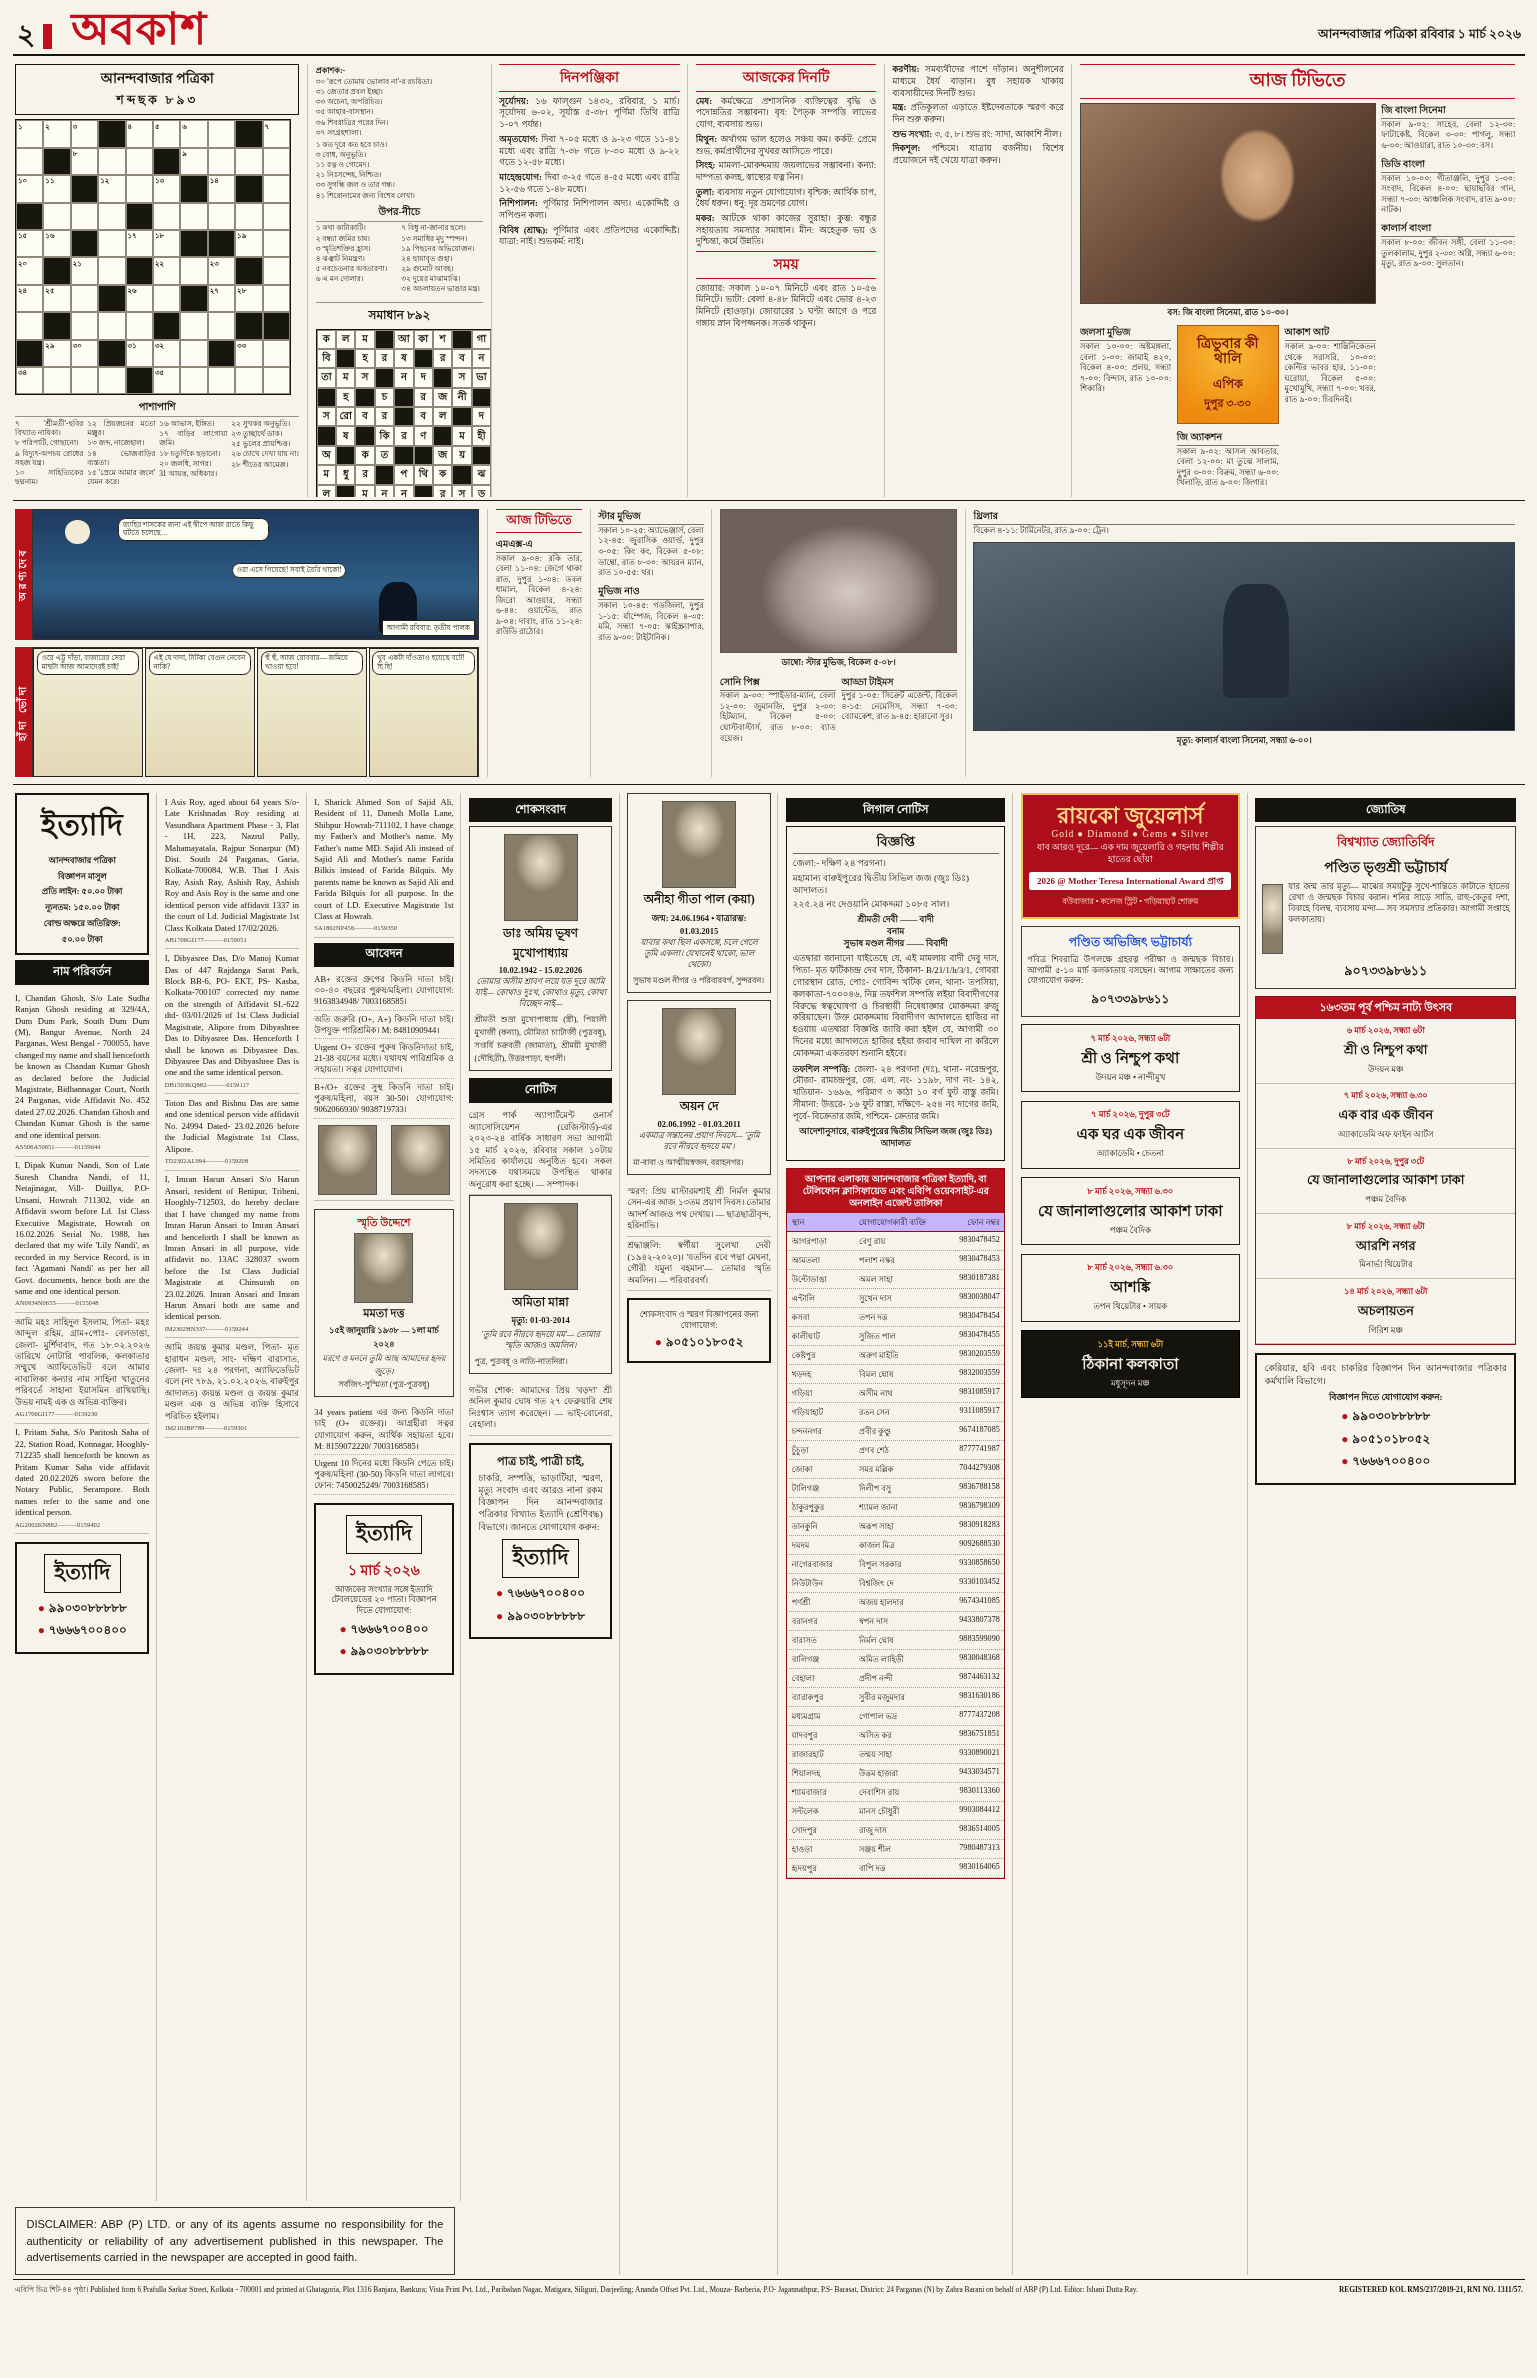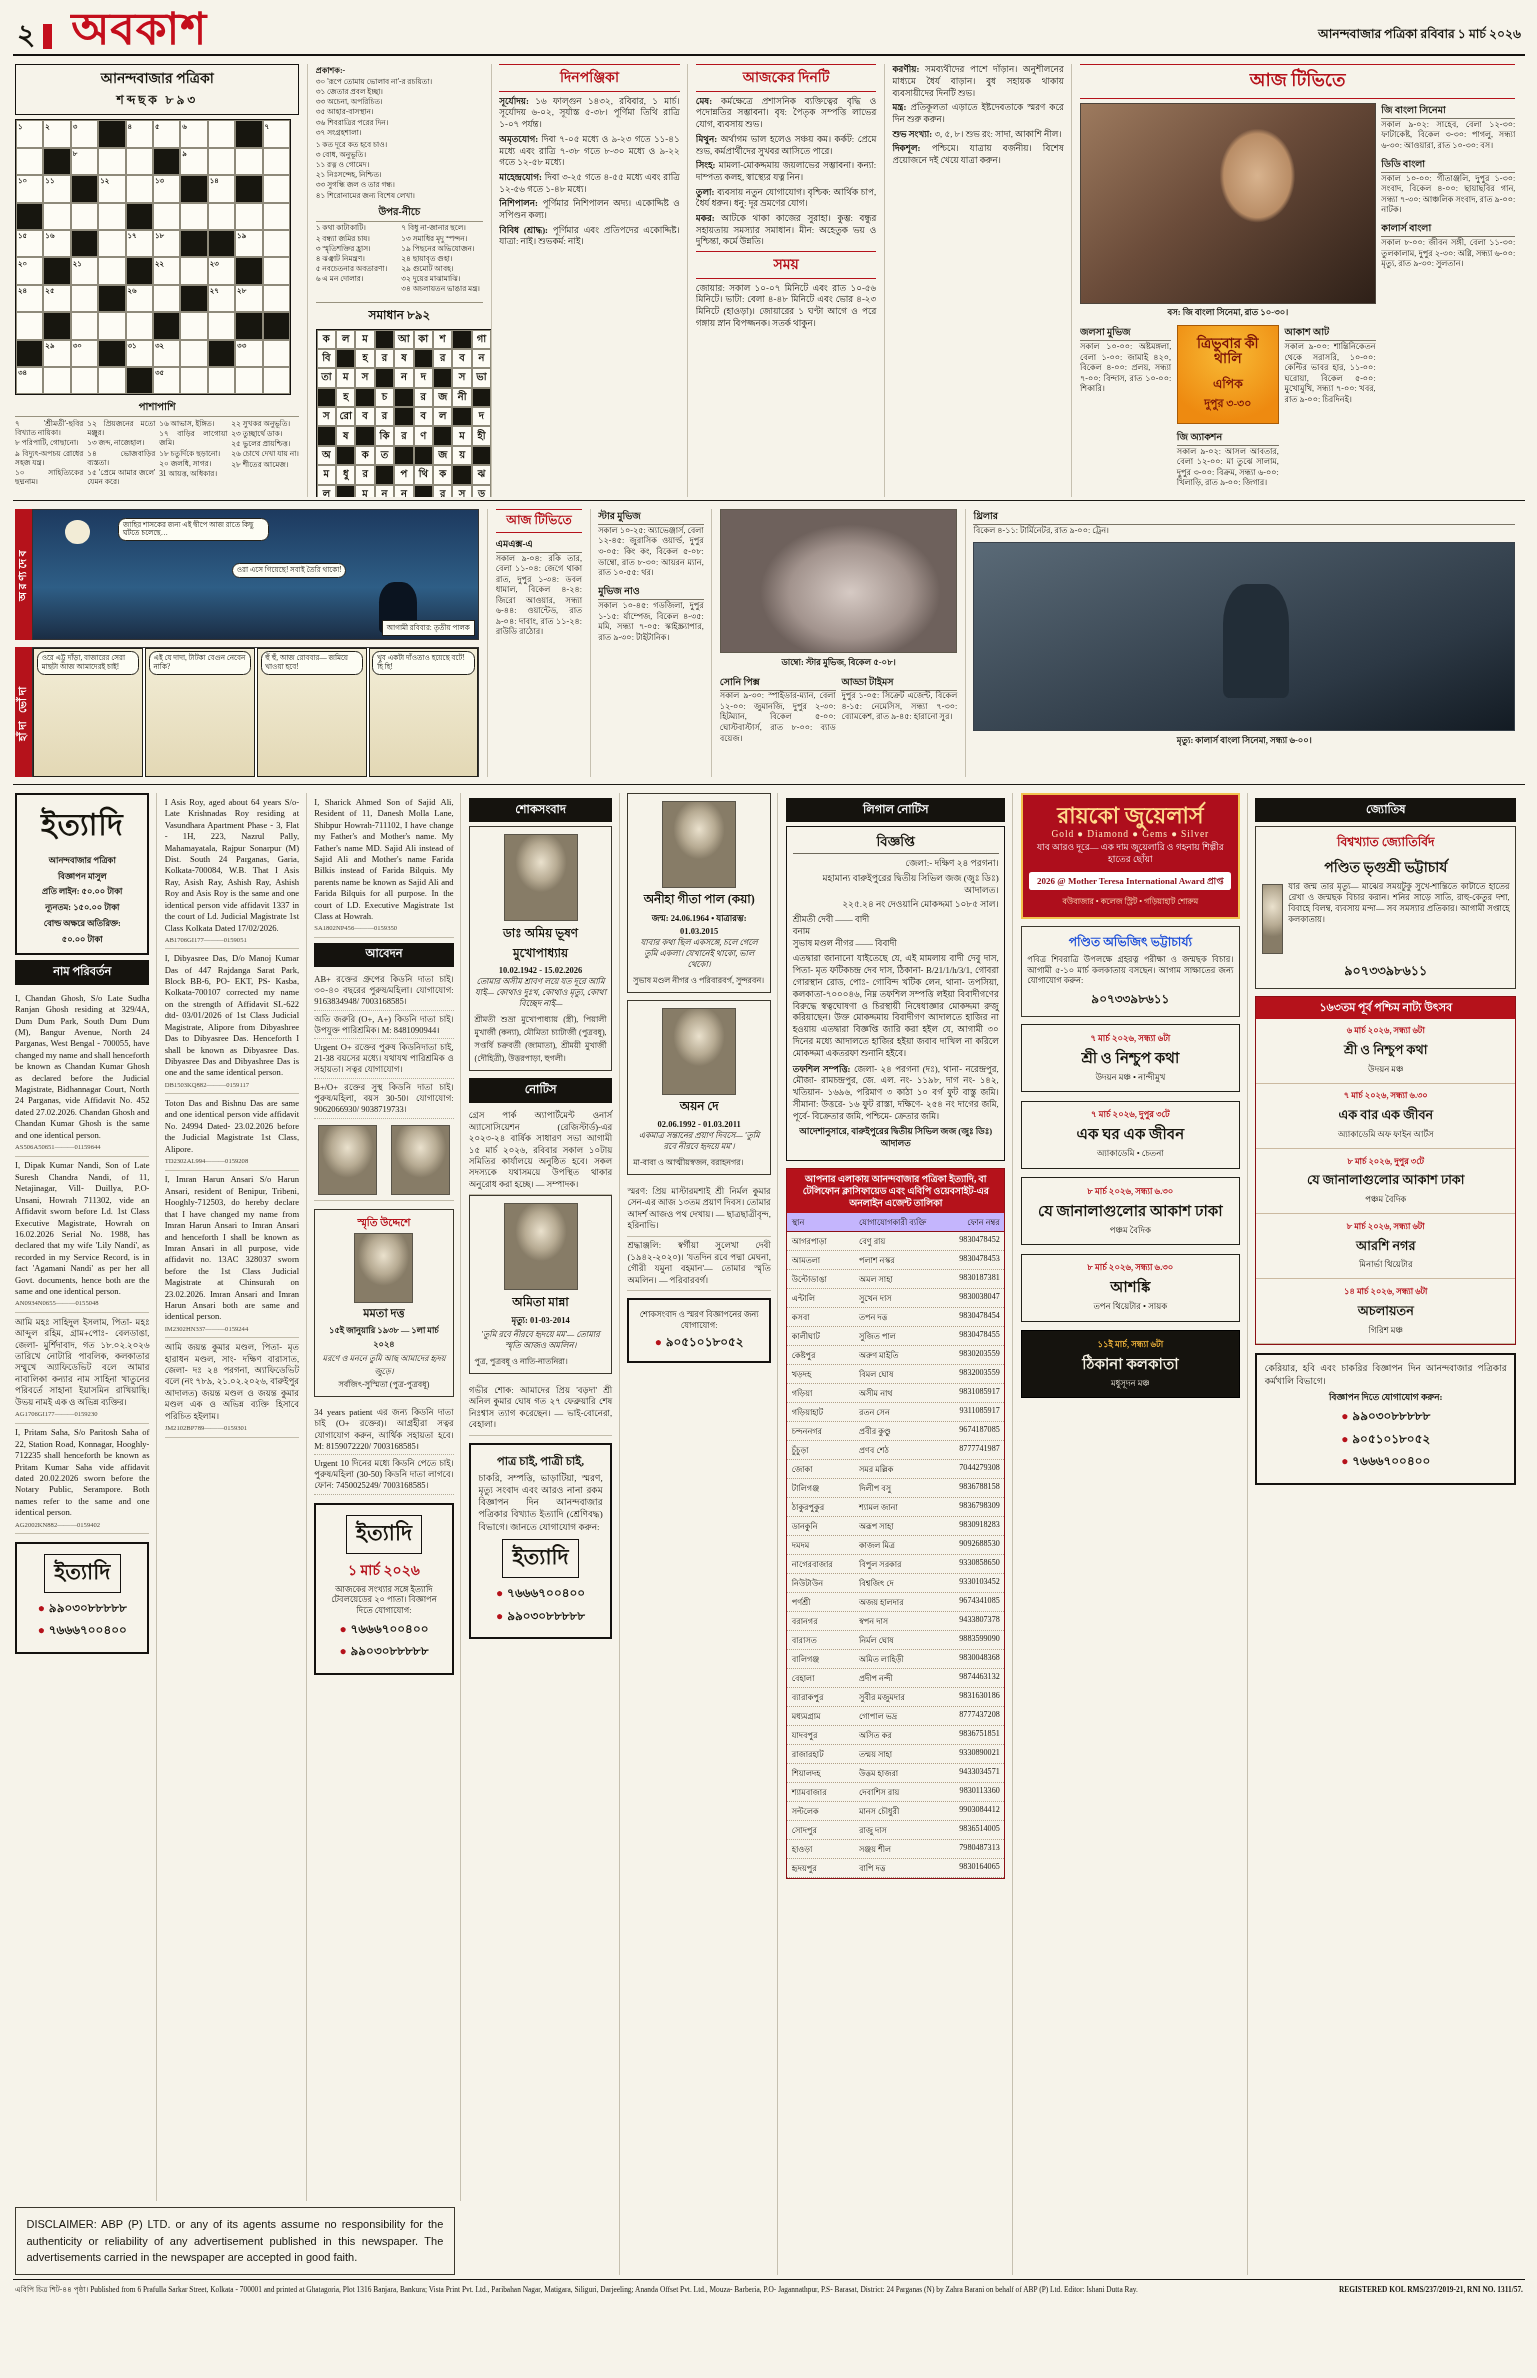--- a/index.html
+++ b/index.html
@@ -99,22 +99,22 @@
   .photo-row{display:flex;gap:5.7px;justify-content:center;padding:3.8px 0;border-bottom:0.9px solid #c2bcab}
   .obit{border:1.4px solid #3c382e;padding:4.7px;text-align:center;margin-bottom:7.6px}
   .obit .name{font-weight:bold;font-size:12px;margin-top:2.8px}
   .obit .dates{font-size:8.5px;font-weight:bold;margin:1.9px 0}
   .obit .verse{font-size:8.3px;font-style:italic;line-height:1.32}
   .obit .fam{font-size:8px;text-align:justify;margin-top:2.8px}
   .mem{border:1.9px solid #3c382e;padding:4.7px;text-align:center;margin:7.6px 0}
   .mem .mh{color:#b5121b;font-weight:bold;font-size:10.4px}
   .legal-box{border:1.9px solid #141210;padding:5.7px;font-size:8.7px;line-height:1.36;text-align:justify}
   .legal-box .lt{text-align:center;font-weight:bold;font-size:13.2px;border-bottom:0.9px solid #6e695b;margin-bottom:3.8px;padding-bottom:1.9px}
-  .legal-box .lc{text-align:right;font-size:9px;margin-bottom:1.9px}
-  .parties{font-weight:normal;margin:3.8px 0}
+  .legal-box .lc{text-align:left;font-size:9px;margin-bottom:1.9px}
+  .parties{text-align:center;font-weight:bold;margin:3.8px 0}
   .legal-box p{margin-bottom:3.8px}
   .agents{border:1.4px solid #8c1015;margin-top:7.6px}
   .agents-head{background:#b5121b;color:#fff;font-size:9.3px;font-weight:bold;text-align:center;padding:3.8px;line-height:1.3}
   .agents-cols,.agent-row{display:grid;grid-template-columns:1.05fr 1.25fr .95fr;font-size:8.1px;padding:2.5px 4.7px}
   .agents-cols{font-weight:normal;background:#c4b5fd;border-bottom:0.9px solid #8c1015}
   .agent-row{border-bottom:0.9px dotted #b09f86}
   .a-phone{text-align:right}
   .rayco{background:#ae0e1c;color:#fff;text-align:center;padding:8.5px 6.6px;border:2.8px double #f2c14e;margin-bottom:7.6px}
   .rayco .brand{font-size:22px;font-weight:bold;color:#ffd98a;line-height:1.05}
   .rayco .eng{font-size:9.5px;letter-spacing:0.9px;color:#ffe9bd;margin:2.8px 0}

